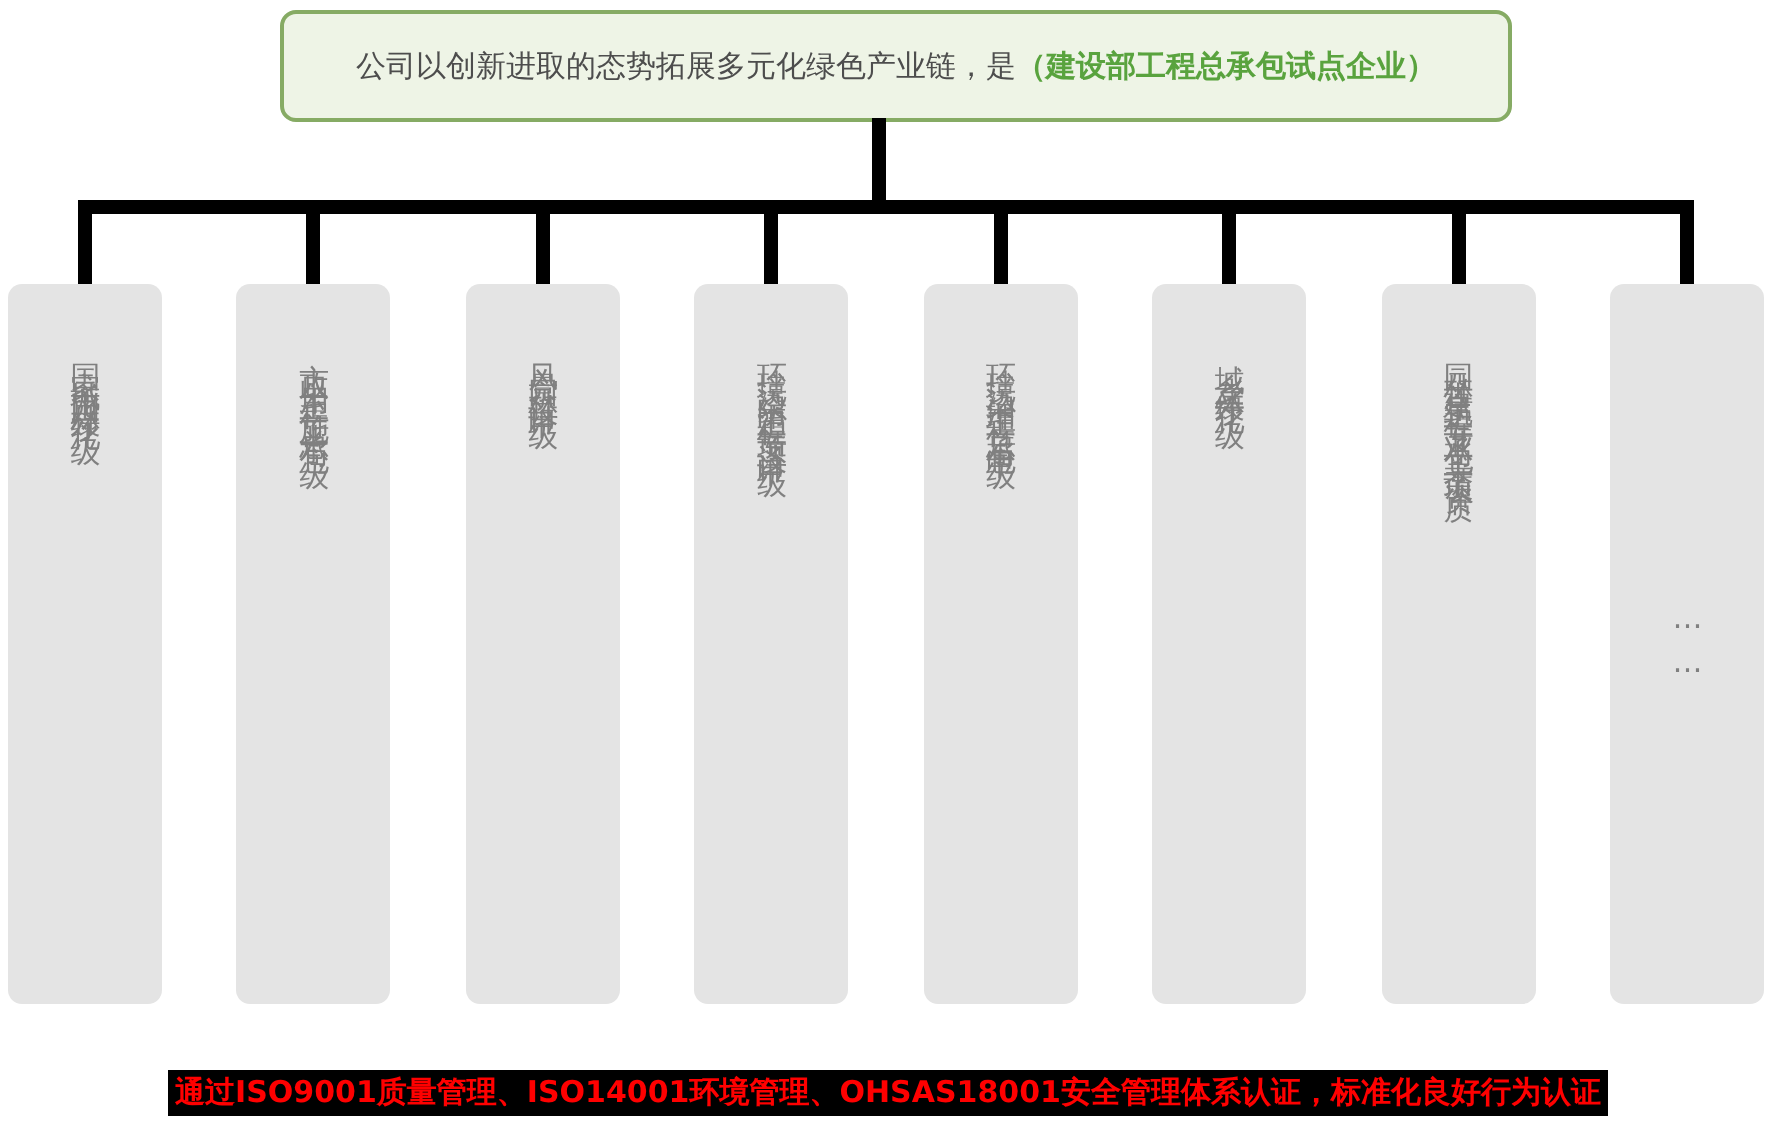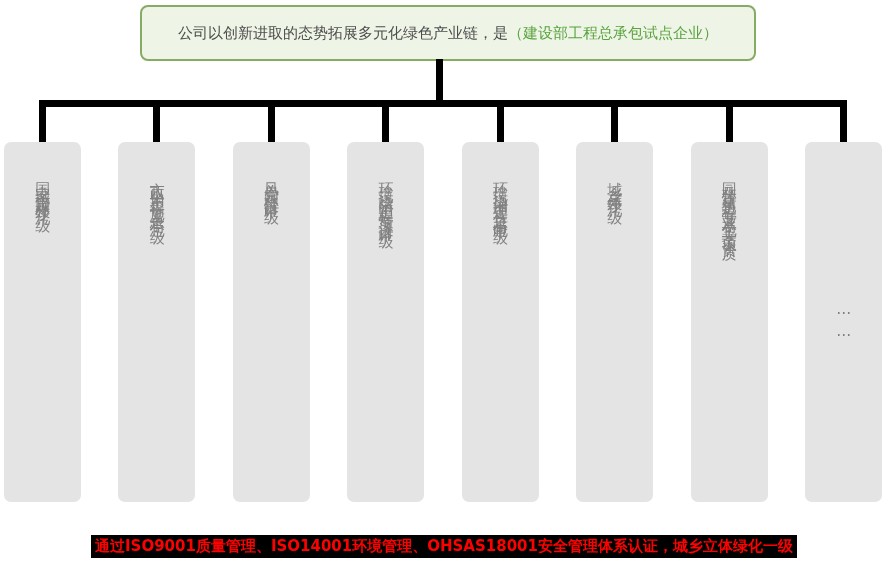--- a/index.html
+++ b/index.html
@@ -27,21 +27,21 @@
     border-radius: 8px;
     display: flex;
     align-items: center;
     justify-content: center;
     font-size: 15px;
     color: #4d4d4d;
     white-space: nowrap;
   }
   .root-node .hl {
     color: #59a33e;
-    font-weight: normal;
+    font-weight: bold;
   }
   
   .connector-stem {
     position: absolute;
     left: 436px;
     top: 59px;
     width: 7px;
     height: 44px;
     background: #000000;
   }
@@ -180,16 +180,16 @@
     <div class="column">
       <div class="connector-drop"></div>
       <div class="node node-ellipsis">
         <span class="vtext">……</span>
       </div>
     </div>
 
   </div>
 
   <div class="footer">
-    <span class="banner">通过ISO9001质量管理、ISO14001环境管理、OHSAS18001安全管理体系认证，城乡立体绿化一级</span>
+    <span class="banner">通过ISO9001质量管理、ISO14001环境管理、OHSAS18001安全管理体系认证，标准化良好行为认证</span>
   </div>
 
 </div>
 
 </body></html>

